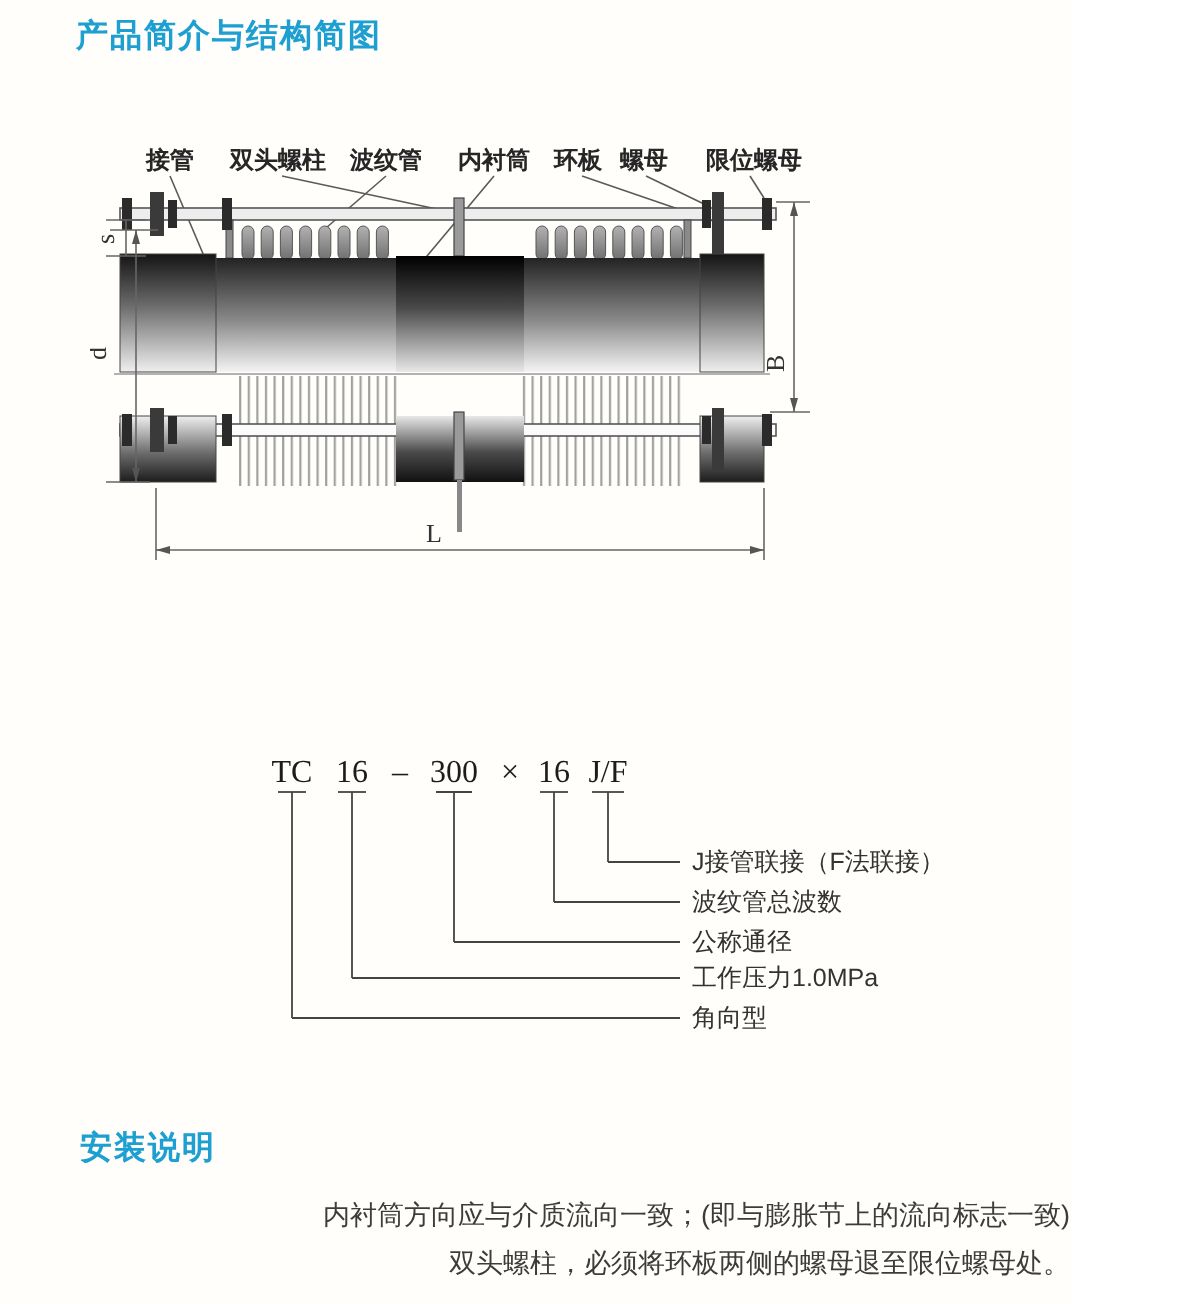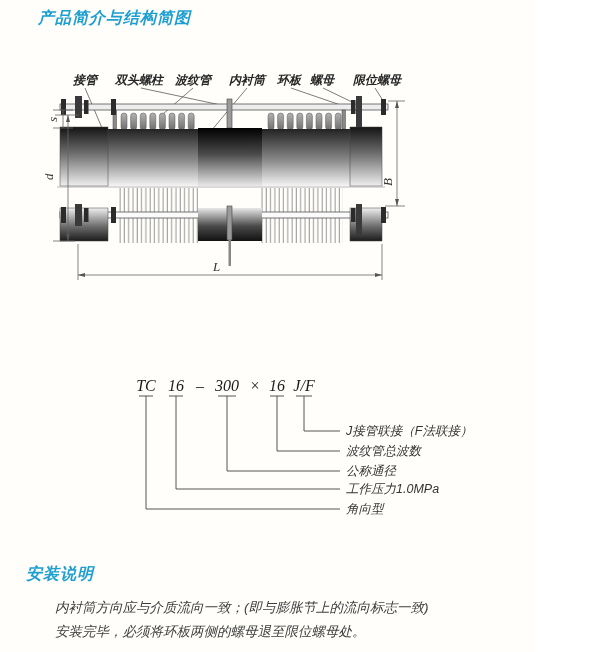--- a/index.html
+++ b/index.html
@@ -2,40 +2,39 @@
 <html><head>
 <meta charset="utf-8">
 <style>
   html,body{margin:0;padding:0;}
   #page{
     position:relative;
     width:536px;height:652px;
     background:#fffefa;
     overflow:hidden;
     font-family:"Liberation Sans","DejaVu Sans",sans-serif;
-    font-style:italic;
   }
   .sec-h{
     position:absolute;
     margin:0;
     font-size:16px;
     font-weight:bold;
     color:#1d9fd2;
     letter-spacing:1px;
   }
   #h-intro{left:38px;top:8px;}
   #h-code{left:38px;top:346px;}
-  #h-install{left:26px;top:564px;}
+  #h-install{left:40px;top:564px;}
   #diagram{position:absolute;left:45px;top:66px;}
   #codefig{position:absolute;left:130px;top:374px;}
   .install{
     position:absolute;left:55px;top:596px;width:480px;
     font-size:13.5px;color:#3c3c3c;
   }
-  .install p{margin:0 0 0 0;line-height:24px;}
+  .install p{margin:0 0 0 0;line-height:24px;text-align:right;}
   
   .plbl{font-family:"Liberation Sans","DejaVu Sans",sans-serif;font-size:12px;font-weight:600;fill:#262626;}
   .dimlbl{font-family:"Liberation Serif","DejaVu Serif",serif;font-size:13px;fill:#333;}
   .codeseg{font-family:"Liberation Serif","DejaVu Serif",serif;font-size:16px;fill:#1c1c1c;}
   .anno{font-family:"Liberation Sans","DejaVu Sans",sans-serif;font-size:12.5px;fill:#333;}
   .thin{stroke:#5a5a5a;stroke-width:0.8;fill:none;}
   .dimline{stroke:#666;stroke-width:0.8;fill:none;}
   .codeline{stroke:#444;stroke-width:0.9;fill:none;}
 </style>
 </head>
@@ -230,16 +229,16 @@
       <text class="anno" x="216" y="101">公称通径</text>
       <text class="anno" x="216" y="119">工作压力1.0MPa</text>
       <text class="anno" x="216" y="139">角向型</text>
     </g>
   </svg>
 
   <h2 class="sec-h" id="h-install">安装说明</h2>
 
   <div class="install">
     <p>内衬筒方向应与介质流向一致；(即与膨胀节上的流向标志一致)</p>
-    <p>安装完毕，必须将环板两侧的螺母退至限位螺母处。</p>
+    <p>双头螺柱，必须将环板两侧的螺母退至限位螺母处。</p>
   </div>
 
 </div>
 
 </body></html>

